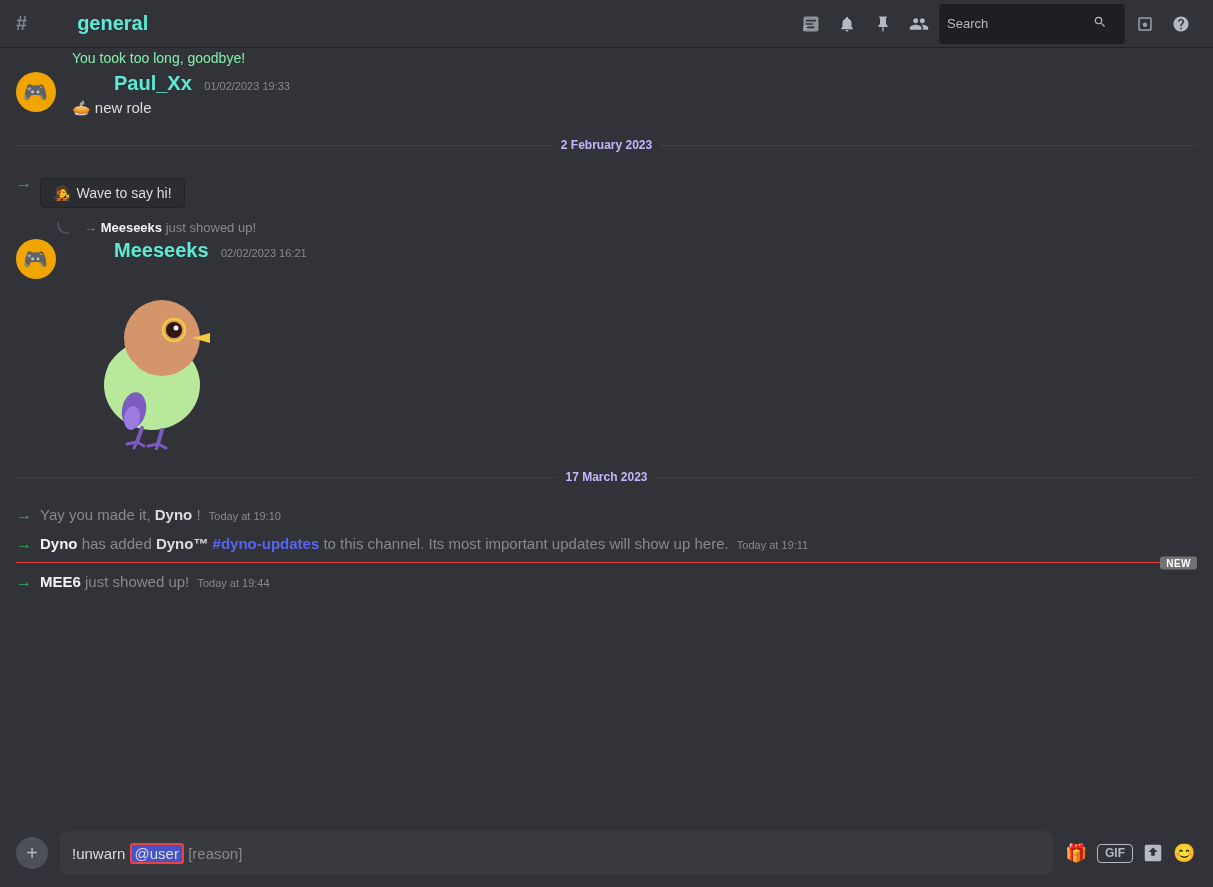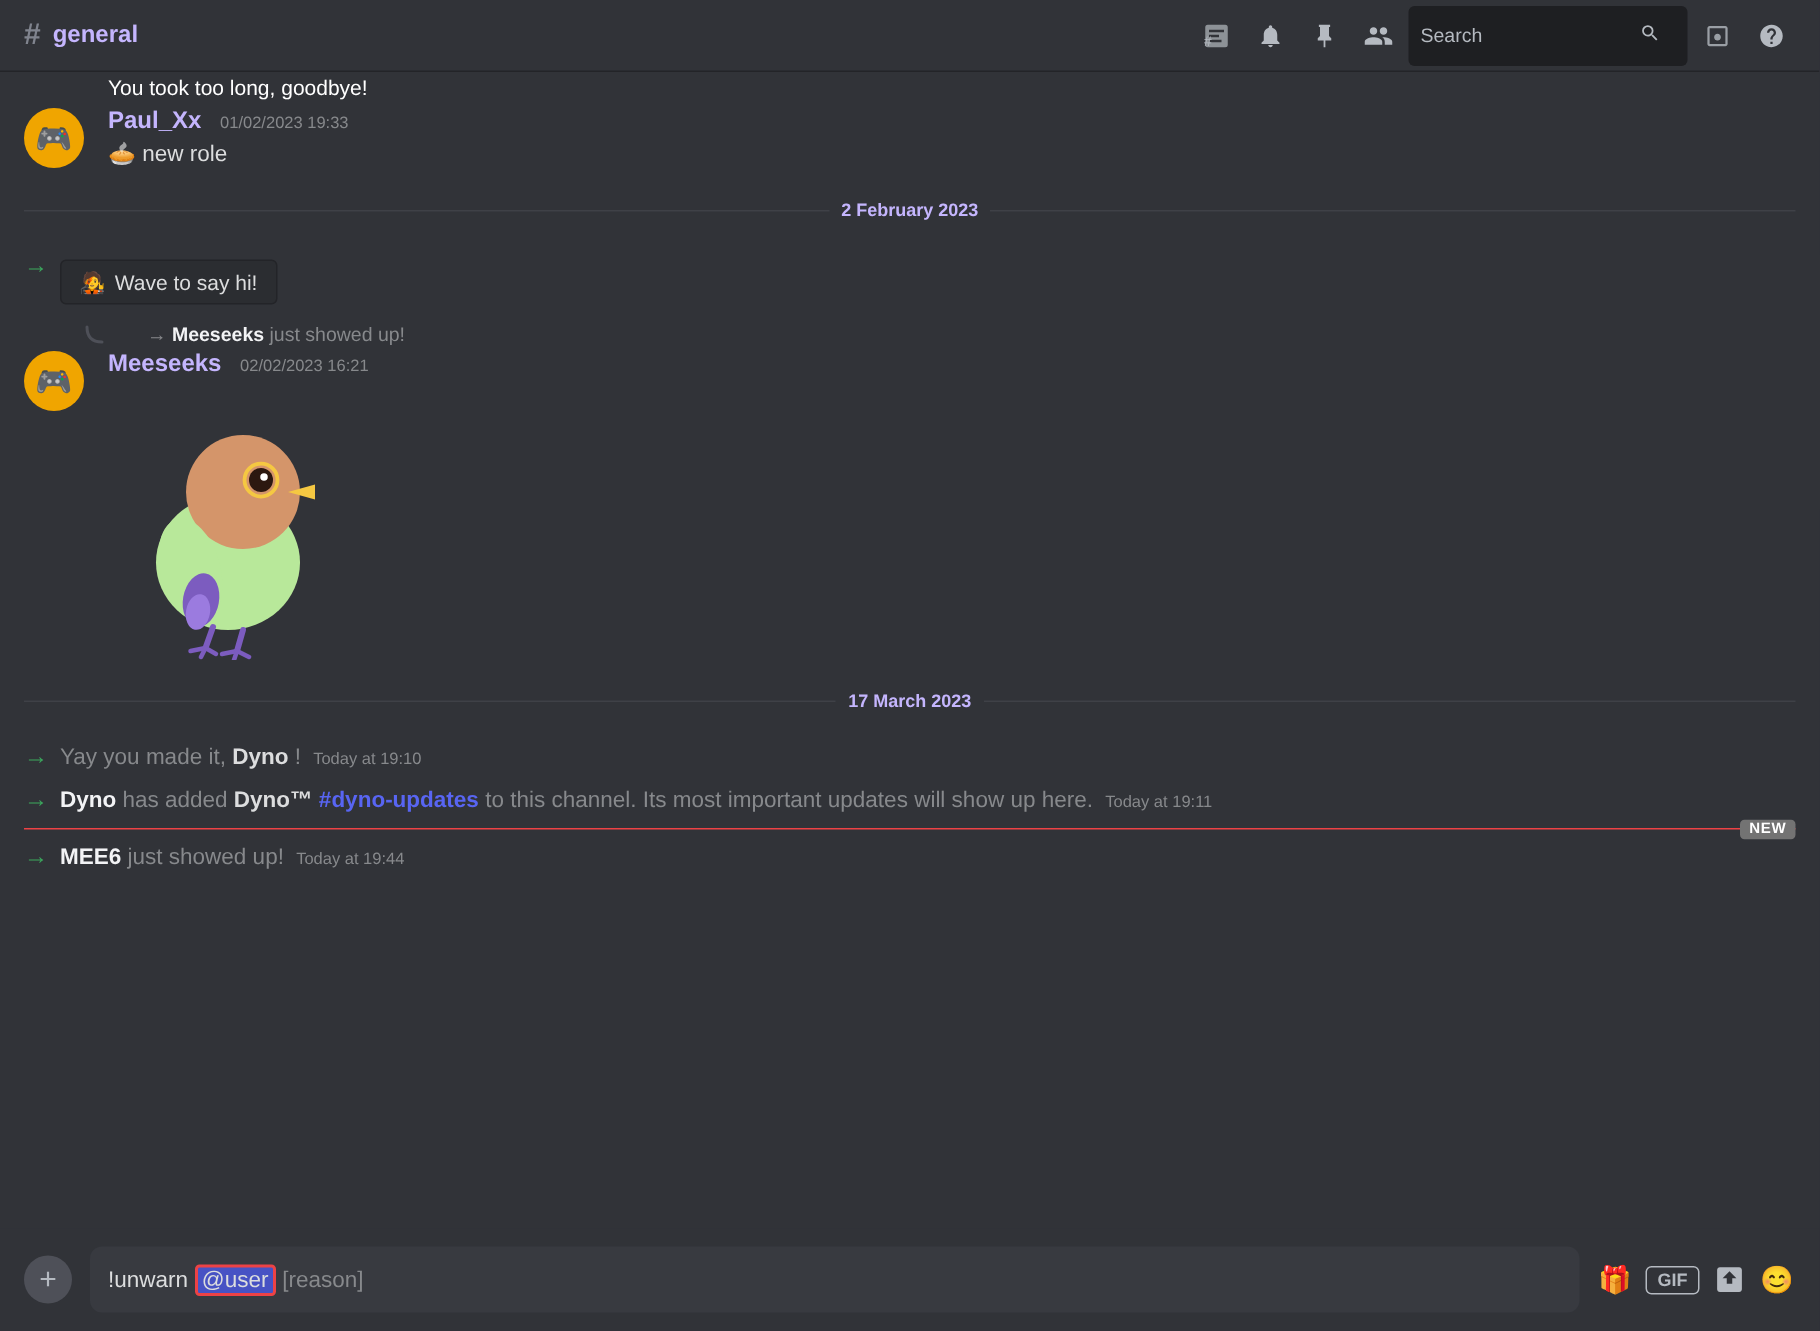--- a/index.html
+++ b/index.html
@@ -95,22 +95,23 @@
       background: #f0a500;
       display: flex;
       align-items: center;
       justify-content: center;
       color: white;
       font-size: 18px;
       font-weight: bold;
     }
     .message-username {
       font-weight: 600;
-      font-size: 16px;
-      color: #c4b5fd;
+      font-size: 20px;
+      color: #5eead4;
+      margin-left: 42px;
     }
     .message-timestamp {
       font-size: 11px;
       color: #87898c;
       margin-left: 8px;
       font-weight: 400;
     }
     .message-content {
       font-size: 15px;
       color: #dcddde;
@@ -287,21 +288,21 @@
       align-items: center;
       justify-content: center;
       color: #b5bac1;
       cursor: pointer;
       font-size: 18px;
     }
 
     .partial-message {
       padding: 2px 16px 2px 72px;
       font-size: 14px;
-      color: #ffffff;
+      color: #86efac;
     }
 
     
     .discord-logo {
       font-size: 20px;
     }
   </style>
 </head>
 <body>
 
@@ -380,21 +381,21 @@
     <div>
       <div>
         <button class="wave-button">
           <span>🧑‍🎤</span>
           <span>Wave to say hi!</span>
         </button>
       </div>
     </div>
   </div>
 
-  <div style="padding: 8px 16px 0 56px; display:flex; align-items:center; gap:20px; font-size:13px; color:#87898c; position:relative;">
+  <div style="padding: 8px 16px 0 56px; display:flex; align-items:center; gap:6px; font-size:13px; color:#87898c; position:relative;">
     <svg width="22" height="14" viewBox="0 0 22 14" fill="none" style="flex-shrink:0">
       <path d="M2 2 Q2 12 12 12" stroke="#4e5058" stroke-width="2" fill="none" stroke-linecap="round"></path>
     </svg>
     <span>→ <span style="color:#f2f3f5; font-weight:600;">Meeseeks</span> just showed up!</span>
   </div>
 
   <div class="message-group">
     <div class="avatar" style="background:#f0a500;">
       <span class="discord-logo">🎮</span>
     </div>

